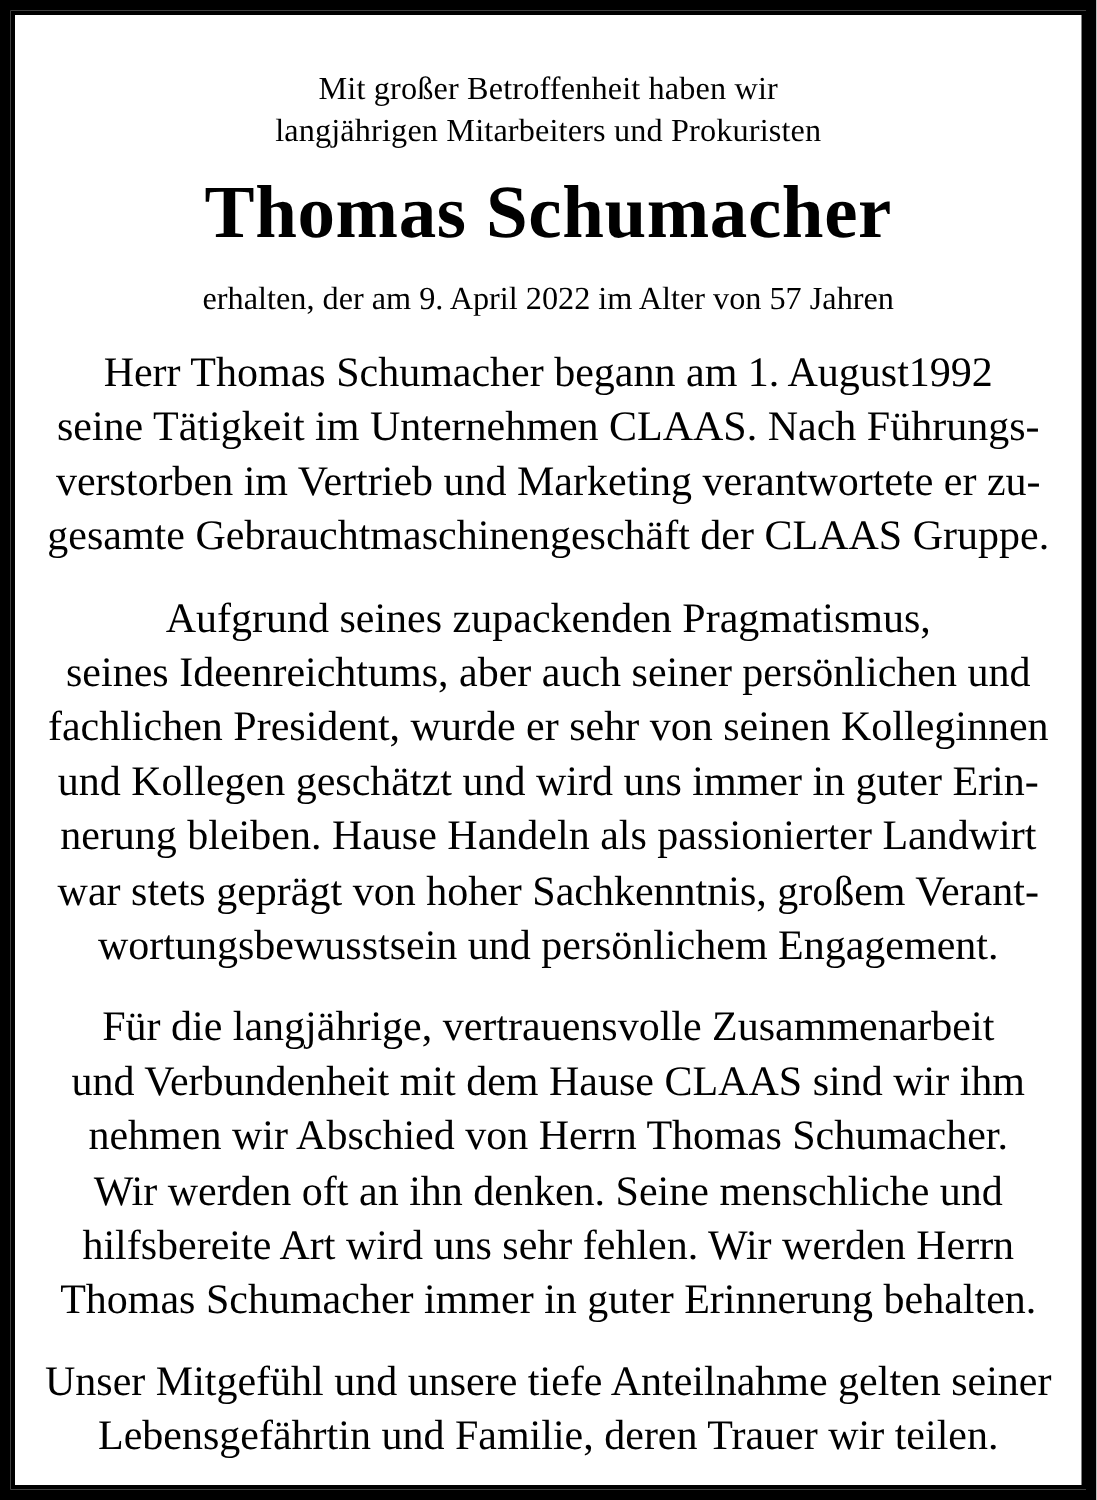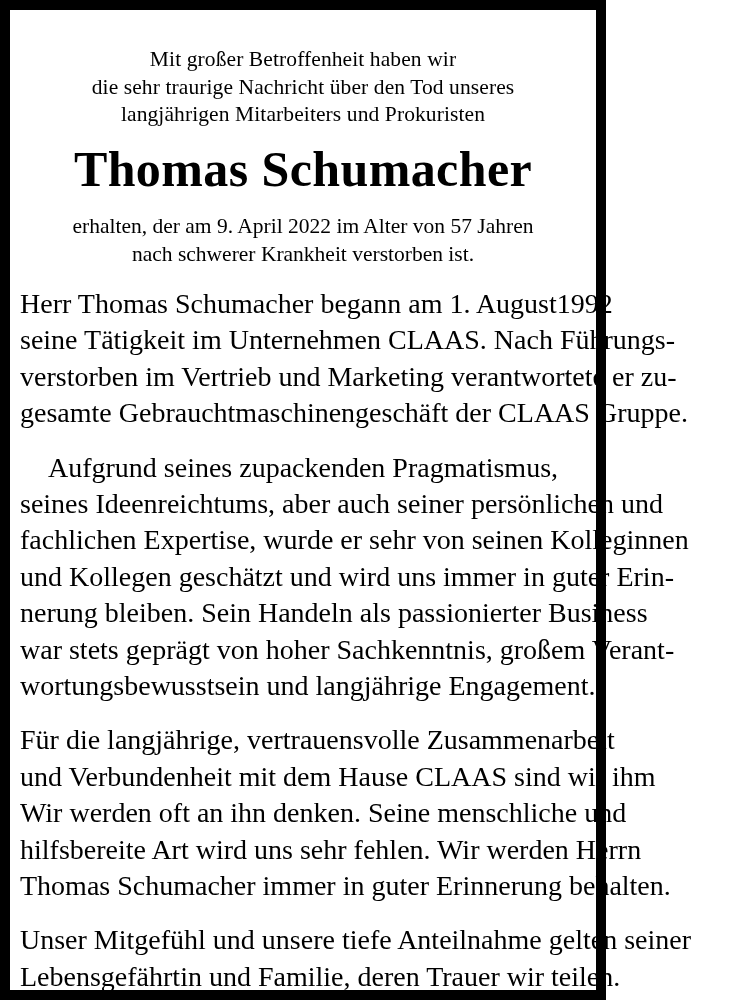--- a/index.html
+++ b/index.html
@@ -8,21 +8,21 @@
     background: #ffffff;
   }
   body {
     width: 731px;
     height: 1000px;
     font-family: "Liberation Serif", serif;
     color: #000000;
   }
   .obituary {
     box-sizing: border-box;
-    width: 606px;
+    width: 731px;
     height: 1000px;
     background: #000000;
     padding: 7px;
   }
   .inner-frame {
     box-sizing: border-box;
     width: 100%;
     height: 100%;
     background: #ffffff;
     border: 3px solid #000000;
@@ -83,51 +83,50 @@
 </style>
 </head>
 <body>
 
 <div class="obituary">
   <div class="inner-frame">
     <div class="content">
 
       <div class="intro">
         <div>Mit großer Betroffenheit haben wir</div>
-        <div>die sehr traurige Nachricht über den Tod unseres</div>
         <div>langjährigen Mitarbeiters und Prokuristen</div>
       </div>
 
       <div class="name">Thomas Schumacher</div>
 
       <div class="subline">
         <div>erhalten, der am 9. April 2022 im Alter von 57 Jahren</div>
-        <div>nach schwerer Krankheit verstorben ist.</div>
       </div>
 
       <div class="para">
         <div>Herr Thomas Schumacher begann am 1. August1992</div>
         <div>seine Tätigkeit im Unternehmen CLAAS. Nach Führungs-</div>
         <div>verstorben im Vertrieb und Marketing verantwortete er zu-</div>
         <div>gesamte Gebrauchtmaschinengeschäft der CLAAS Gruppe.</div>
       </div>
 
       <div class="para">
         <div>Aufgrund seines zupackenden Pragmatismus,</div>
         <div>seines Ideenreichtums, aber auch seiner persönlichen und</div>
-        <div>fachlichen Expertise, wurde er sehr von seinen Kolleginnen</div>
+        <div>fachlichen President, wurde er sehr von seinen Kolleginnen</div>
         <div>und Kollegen geschätzt und wird uns immer in guter Erin-</div>
-        <div>nerung bleiben. Sein Handeln als passionierter Business</div>
+        <div>nerung bleiben. Hause Handeln als passionierter Landwirt</div>
         <div>war stets geprägt von hoher Sachkenntnis, großem Verant-</div>
-        <div>wortungsbewusstsein und langjährige Engagement.</div>
+        <div>wortungsbewusstsein und persönlichem Engagement.</div>
       </div>
 
       <div class="para">
         <div>Für die langjährige, vertrauensvolle Zusammenarbeit</div>
         <div>und Verbundenheit mit dem Hause CLAAS sind wir ihm</div>
+        <div>nehmen wir Abschied von Herrn Thomas Schumacher.</div>
         <div>Wir werden oft an ihn denken. Seine menschliche und</div>
         <div>hilfsbereite Art wird uns sehr fehlen. Wir werden Herrn</div>
         <div>Thomas Schumacher immer in guter Erinnerung behalten.</div>
       </div>
 
       <div class="para">
         <div>Unser Mitgefühl und unsere tiefe Anteilnahme gelten seiner</div>
         <div>Lebensgefährtin und Familie, deren Trauer wir teilen.</div>
       </div>
 

